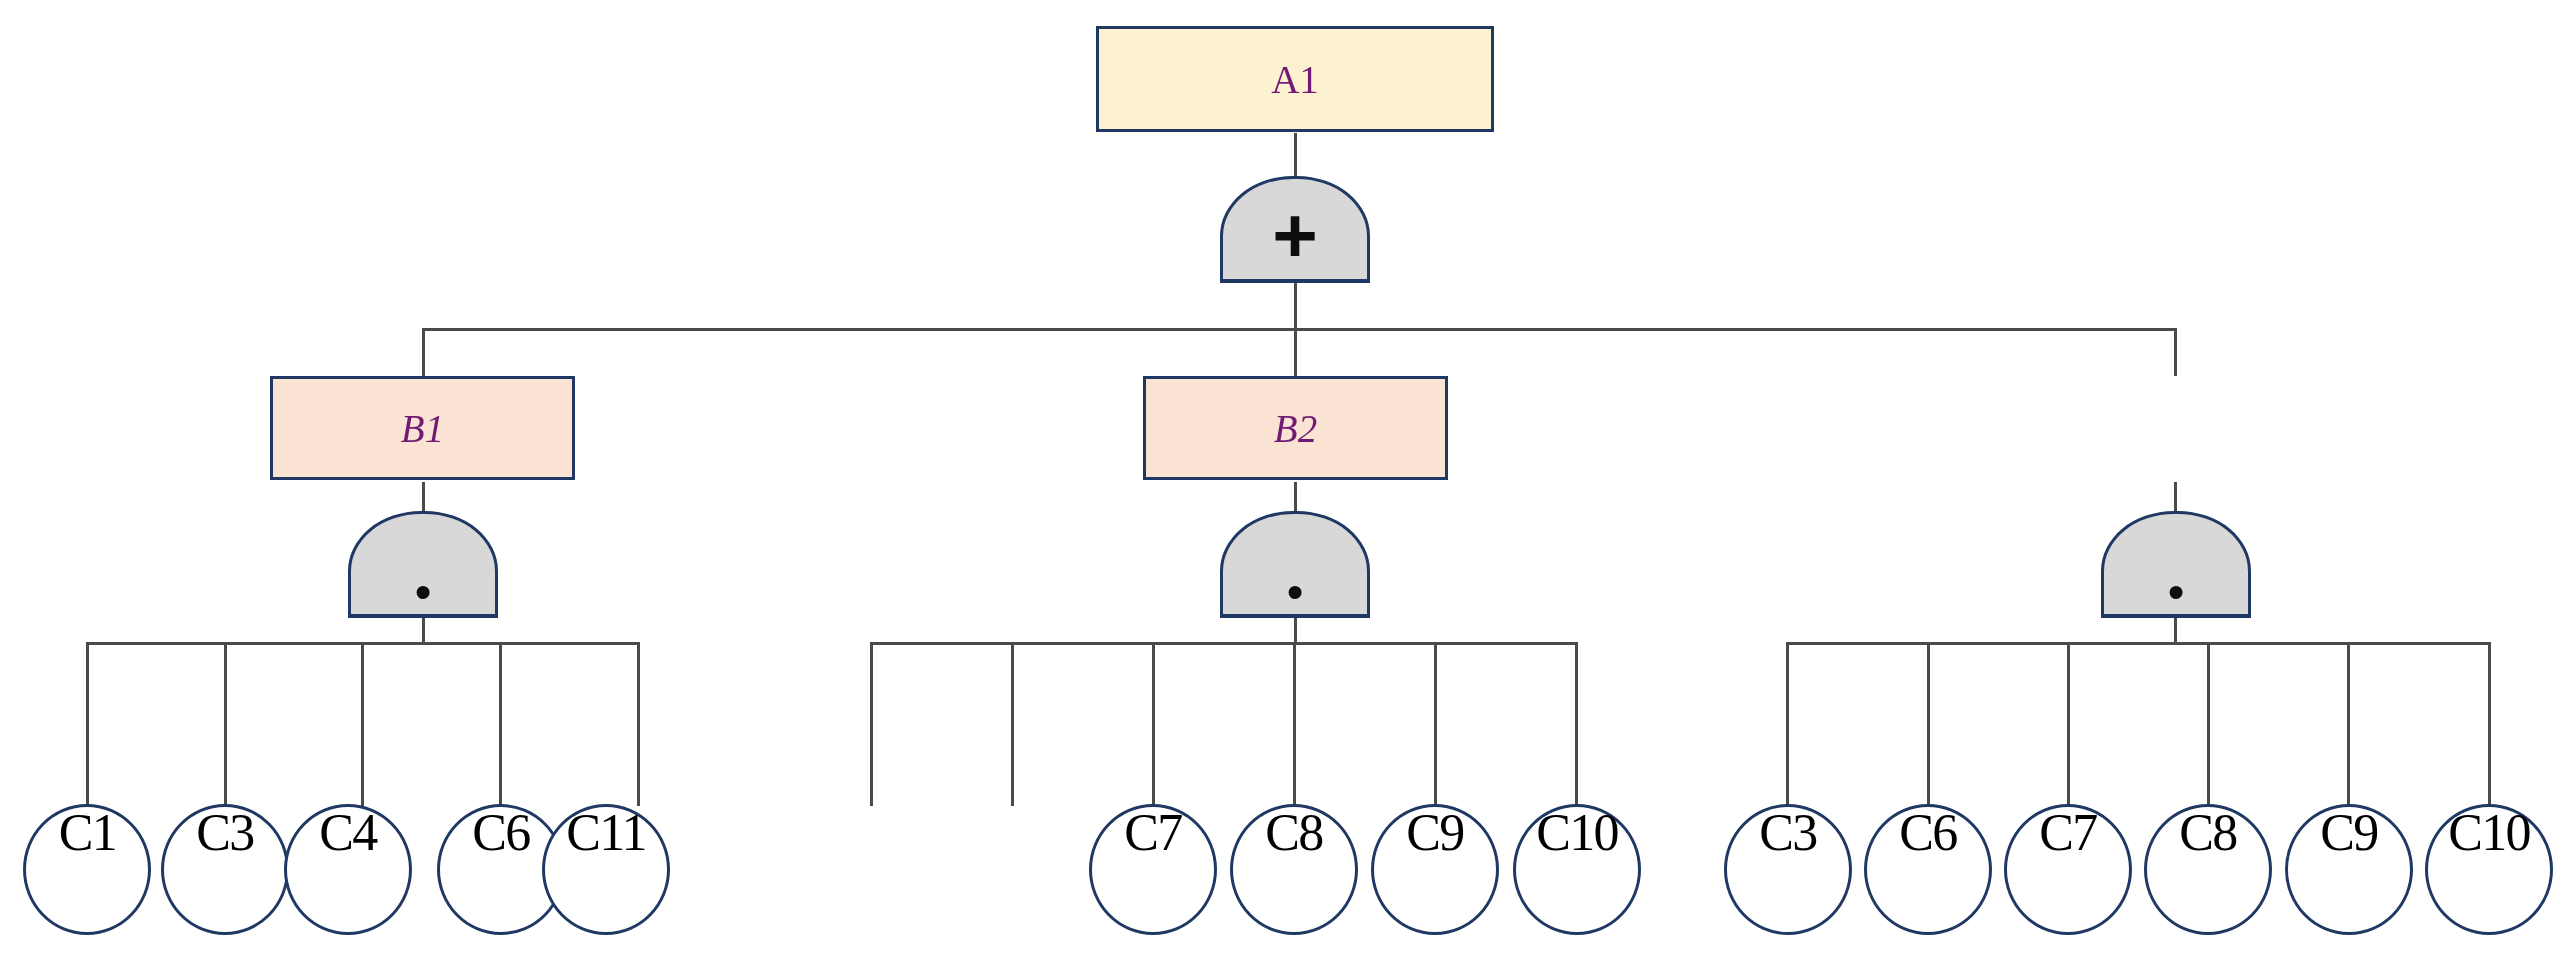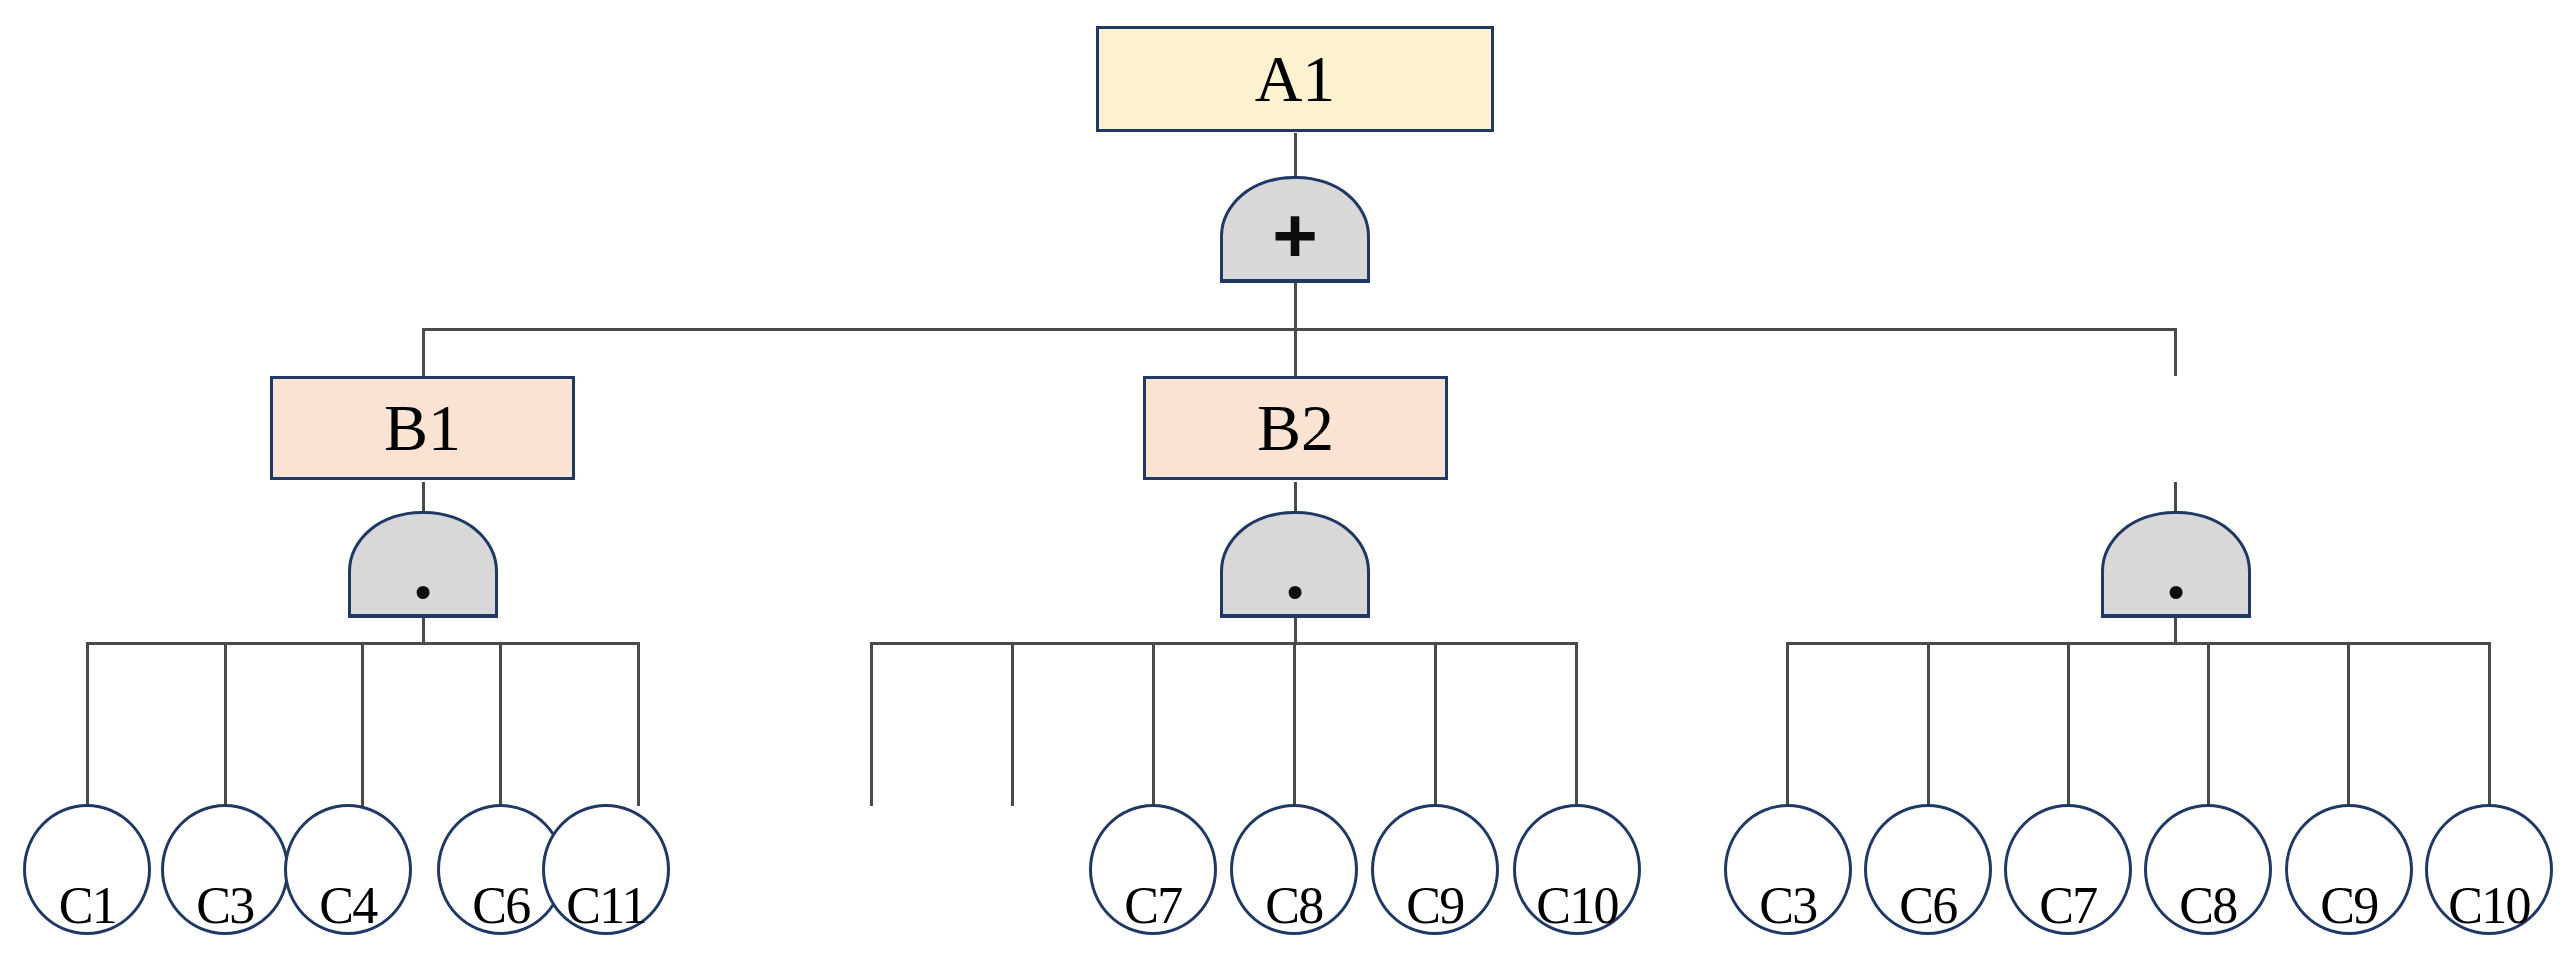--- a/index.html
+++ b/index.html
@@ -15,23 +15,23 @@
   .hline{height:3.3px;}
   .vline{width:3.3px;}
   
   .rect{
     position:absolute;
     border:3.3px solid #1f3864;
     display:flex;align-items:center;justify-content:center;
     box-sizing:content-box;
   }
   .root-node{background:#fcf2d0;}
-  .branch-node{background:#fae3d3;}
+  .branch-node{background:#fae3d3;font-style:italic;}
   .rect .lbl{
-    font-size:66px;color:#000000;line-height:1;
+    font-size:39px;color:#701a75;line-height:1;
     font-family:"Liberation Serif", serif;
   }
   
   .gate{
     position:absolute;
     width:144px;height:100px;
     background:#d8d8d8;
     border:3.3px solid #1f3864;
     border-bottom:4.2px solid #1f3864;
     border-radius:73px 73px 0 0 / 60px 60px 0 0;
@@ -48,21 +48,21 @@
     font-weight:bold;font-size:80px;line-height:1;color:#0d0d0d;
     padding-top:55px;
   }
   
   .circle{
     position:absolute;
     width:122px;height:125px;
     background:#ffffff;
     border:3.3px solid #1f3864;
     border-radius:50%;
-    display:flex;align-items:flex-end;justify-content:center;
+    display:flex;align-items:flex-start;justify-content:center;
     box-sizing:content-box;
   }
   .circle .lbl{
     font-size:52px;color:#000;line-height:1;letter-spacing:-1.7px;
     font-family:"Liberation Serif", serif;
   }
 </style>
 </head>
 <body>
 

